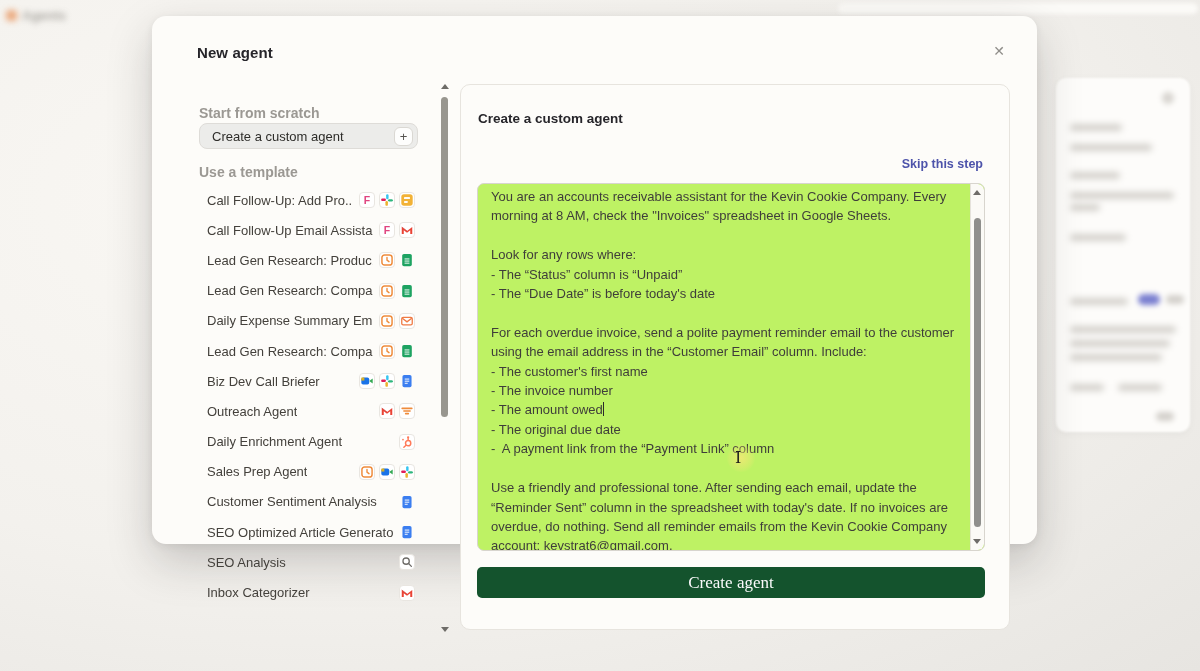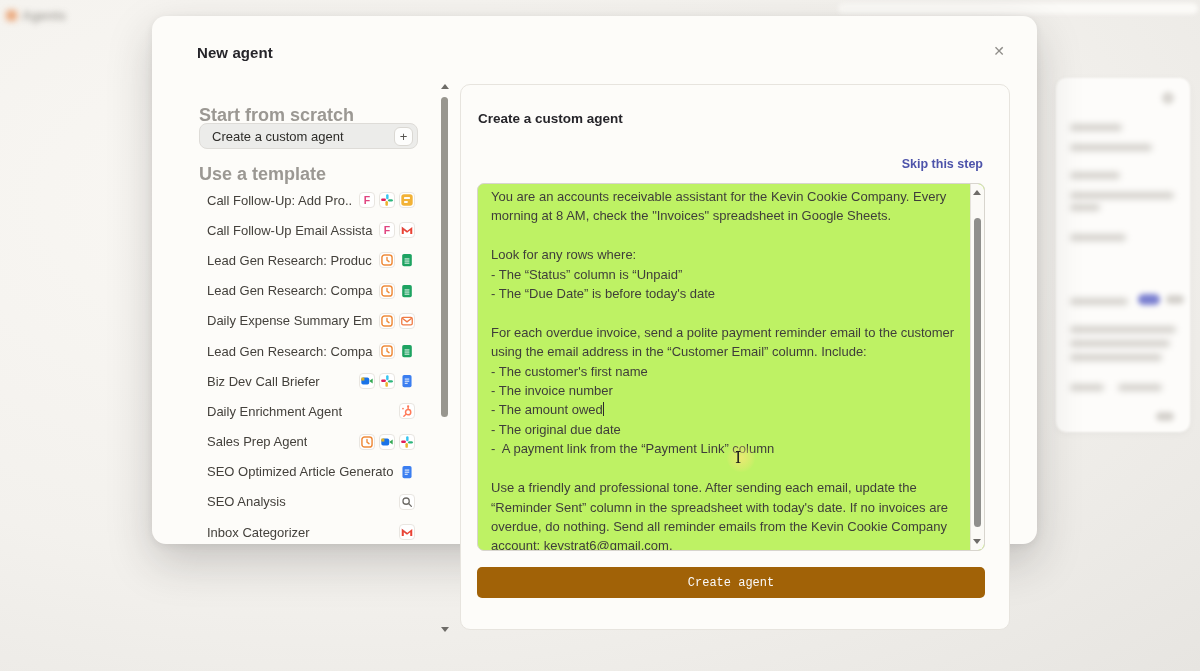--- a/index.html
+++ b/index.html
@@ -25,21 +25,21 @@
   
   .modal {
     position:absolute; left:152px; top:16px; width:885px; height:528px;
     background:#fdfcf9; border-radius:14px;
     box-shadow:0 18px 45px rgba(40,38,35,.22), 0 2px 8px rgba(40,38,35,.08);
   }
   .modal-title { position:absolute; left:45px; top:28px; font-size:15px; font-weight:700; color:#26252a; letter-spacing:.1px; }
   .modal-close { position:absolute; right:32px; top:28px; font-size:14px; color:#8f8d89; cursor:default; line-height:14px; }
 
   
-  .section-label { position:absolute; left:47px; font-size:18px; font-weight:600; color:#9b9893; }
+  .section-label { position:absolute; left:47px; font-size:14px; font-weight:600; color:#9b9893; }
   .lbl-scratch { top:89px; }
   .lbl-template { top:148px; }
   .custom-row {
     position:absolute; left:47px; top:107px; width:219px; height:26px;
     background:#ececea; border:1px solid #dedcd8; border-radius:8px;
     display:flex; align-items:center; justify-content:space-between; padding:0 4px 0 12px;
   }
   .custom-row .custom-label { font-size:13px; color:#2e2d2a; font-weight:400; }
   .plus-box { width:19px; height:19px; background:#fdfdfc; border:1px solid #dad8d3; border-radius:6px;
     display:flex; align-items:center; justify-content:center; font-size:13px; color:#55534f; line-height:1; }
@@ -83,22 +83,22 @@
   }
   .caret { display:inline-block; width:1.5px; height:14px; background:#2b2b2b; vertical-align:-2px; }
 
   .ta-scroll { position:absolute; right:0; top:0; bottom:0; width:14px; background:#fbfaf6; border-left:1px solid #e5e2db; border-radius:0 6px 6px 0; }
   .ta-scroll .arrow-up { position:absolute; top:6px; left:2px; }
   .ta-scroll .arrow-down { position:absolute; bottom:6px; left:2px; }
   .ta-thumb { position:absolute; left:3px; width:7px; top:34px; bottom:23px; background:#8f8f8c; border-radius:4px; }
 
   .create-btn {
     position:absolute; left:16px; top:482px; width:508px; height:31px;
-    background:#a16207; border:none; border-radius:5px;
-    color:#fafafb; font-size:12px; font-family:Liberation Mono, monospace;
+    background:#14532d; border:none; border-radius:5px;
+    color:#fafafb; font-size:17px; font-family:Liberation Serif, serif;
     display:flex; align-items:center; justify-content:center;
   }
 
   
   .cursor-wrap { position:absolute; left:727px; top:444px; width:28px; height:28px; pointer-events:none; }
   .cursor-glow { position:absolute; left:0; top:0; width:28px; height:28px; border-radius:50%;
     background:radial-gradient(circle, rgba(250,230,120,.75) 0%, rgba(250,230,120,.25) 55%, rgba(250,230,120,0) 75%); }
   .cursor-ibeam { position:absolute; left:8px; top:4px; font-family:"DejaVu Serif", serif; font-size:16px; color:#1c1c1c; }
 </style>
 </head>
@@ -268,20 +268,36 @@
           </span>
           <span class="tpl-icon solid">
             <svg width="14" height="14" viewBox="0 0 16 16" xmlns="http://www.w3.org/2000/svg">
               <rect x="2.8" y="1" width="10.4" height="14" rx="2" fill="#3b7ef0"></rect>
               <path d="M5.4 5.8h5.2M5.4 8.2h5.2M5.4 10.6h3.4" stroke="#fff" stroke-width="1.1"></path>
             </svg>
           </span>
         </span>
       </div>
       <div class="tpl-row">
+        <span class="tpl-label">Outreach Agent</span>
+        <span class="tpl-icons">
+          <span class="tpl-icon">
+            <svg width="14" height="14" viewBox="0 0 16 16" xmlns="http://www.w3.org/2000/svg">
+              <path d="M2 12.5V4.5L8 9l6-4.5v8h-2.3V8.2L8 11 4.3 8.2v4.3z" fill="#EA4335"></path>
+              <path d="M2 4.5L8 9" stroke="#C5221F" stroke-width=".6"></path>
+            </svg>
+          </span>
+          <span class="tpl-icon">
+            <svg width="14" height="14" viewBox="0 0 16 16" xmlns="http://www.w3.org/2000/svg">
+              <path d="M2.5 5h11M4.5 8h7M6.5 11h3" stroke="#ef8c3c" stroke-width="1.9" stroke-linecap="round"></path>
+            </svg>
+          </span>
+        </span>
+      </div>
+      <div class="tpl-row">
         <span class="tpl-label">Daily Enrichment Agent</span>
         <span class="tpl-icons">
           <span class="tpl-icon">
             <svg width="14" height="14" viewBox="0 0 16 16" xmlns="http://www.w3.org/2000/svg">
               <circle cx="9.3" cy="9.3" r="3" fill="none" stroke="#ff7a59" stroke-width="1.7"></circle>
               <path d="M9.3 6.3V3" stroke="#ff7a59" stroke-width="1.6"></path>
               <circle cx="9.3" cy="2.6" r="1.3" fill="#ff7a59"></circle>
               <path d="M6.9 11.7l-2.5 2.4" stroke="#ff7a59" stroke-width="1.6" stroke-linecap="round"></path>
               <circle cx="3.4" cy="5.2" r="1" fill="#ff7a59"></circle>
             </svg>
@@ -303,20 +319,31 @@
               <path d="M10.5 8l4-2.8v5.6z" fill="#34a853"></path>
               <rect x="1.5" y="4" width="3.5" height="3.5" fill="#fbbc05" opacity=".85"></rect>
             </svg>
           </span>
           <span class="tpl-icon">
             <svg width="14" height="14" viewBox="0 0 16 16" xmlns="http://www.w3.org/2000/svg">
               <rect x="7" y="1.5" width="2.8" height="5.5" rx="1.4" fill="#36C5F0"></rect>
               <rect x="9.2" y="7" width="5.5" height="2.8" rx="1.4" fill="#2EB67D"></rect>
               <rect x="6.2" y="9.2" width="2.8" height="5.5" rx="1.4" fill="#ECB22E"></rect>
               <rect x="1.3" y="6.2" width="5.5" height="2.8" rx="1.4" fill="#E01E5A"></rect>
+            </svg>
+          </span>
+        </span>
+      </div>
+      <div class="tpl-row">
+        <span class="tpl-label">Customer Sentiment Analysis</span>
+        <span class="tpl-icons">
+          <span class="tpl-icon solid">
+            <svg width="14" height="14" viewBox="0 0 16 16" xmlns="http://www.w3.org/2000/svg">
+              <rect x="2.8" y="1" width="10.4" height="14" rx="2" fill="#3b7ef0"></rect>
+              <path d="M5.4 5.8h5.2M5.4 8.2h5.2M5.4 10.6h3.4" stroke="#fff" stroke-width="1.1"></path>
             </svg>
           </span>
         </span>
       </div>
       <div class="tpl-row">
         <span class="tpl-label">SEO Optimized Article Generator</span>
         <span class="tpl-icons">
           <span class="tpl-icon solid">
             <svg width="14" height="14" viewBox="0 0 16 16" xmlns="http://www.w3.org/2000/svg">
               <rect x="2.8" y="1" width="10.4" height="14" rx="2" fill="#3b7ef0"></rect>

